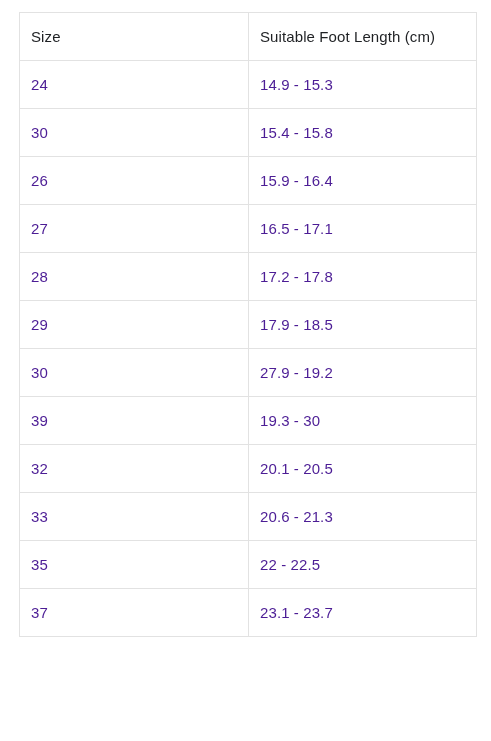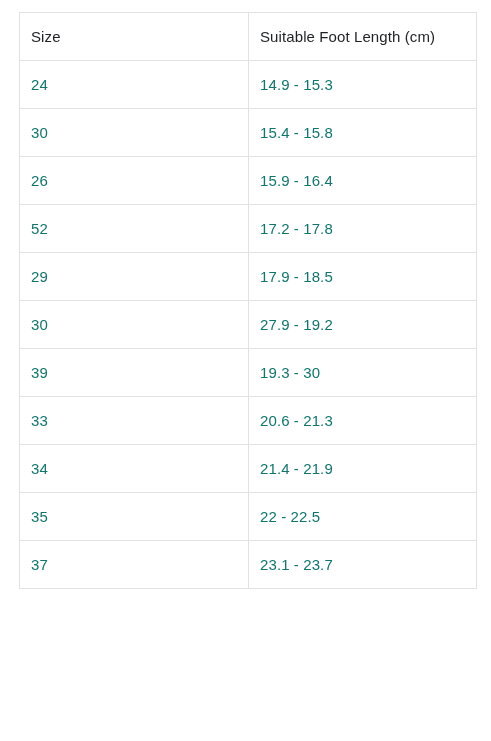--- a/index.html
+++ b/index.html
@@ -43,21 +43,21 @@
   table.size-table td {
     border: 1px solid #e2e2e2;
     height: 48px;
     box-sizing: border-box;
     padding: 0 0 0 11px;
     text-align: left;
     vertical-align: middle;
     font-weight: normal;
     font-size: 15px;
     line-height: 1.2;
-    color: #0f766e;
+    color: #4c1d95;
     letter-spacing: 0.1px;
     white-space: nowrap;
   }
 
   table.size-table thead th {
     color: #1f2124;
     font-weight: normal;
   }
 </style>
 </head>
@@ -83,42 +83,46 @@
           </tr>
           <tr>
             <td>30</td>
             <td>15.4 - 15.8</td>
           </tr>
           <tr>
             <td>26</td>
             <td>15.9 - 16.4</td>
           </tr>
           <tr>
-            <td>52</td>
+            <td>27</td>
+            <td>16.5 - 17.1</td>
+          </tr>
+          <tr>
+            <td>28</td>
             <td>17.2 - 17.8</td>
           </tr>
           <tr>
             <td>29</td>
             <td>17.9 - 18.5</td>
           </tr>
           <tr>
             <td>30</td>
             <td>27.9 - 19.2</td>
           </tr>
           <tr>
             <td>39</td>
             <td>19.3 - 30</td>
           </tr>
           <tr>
+            <td>32</td>
+            <td>20.1 - 20.5</td>
+          </tr>
+          <tr>
             <td>33</td>
             <td>20.6 - 21.3</td>
-          </tr>
-          <tr>
-            <td>34</td>
-            <td>21.4 - 21.9</td>
           </tr>
           <tr>
             <td>35</td>
             <td>22 - 22.5</td>
           </tr>
           <tr>
             <td>37</td>
             <td>23.1 - 23.7</td>
           </tr>
         </tbody>

